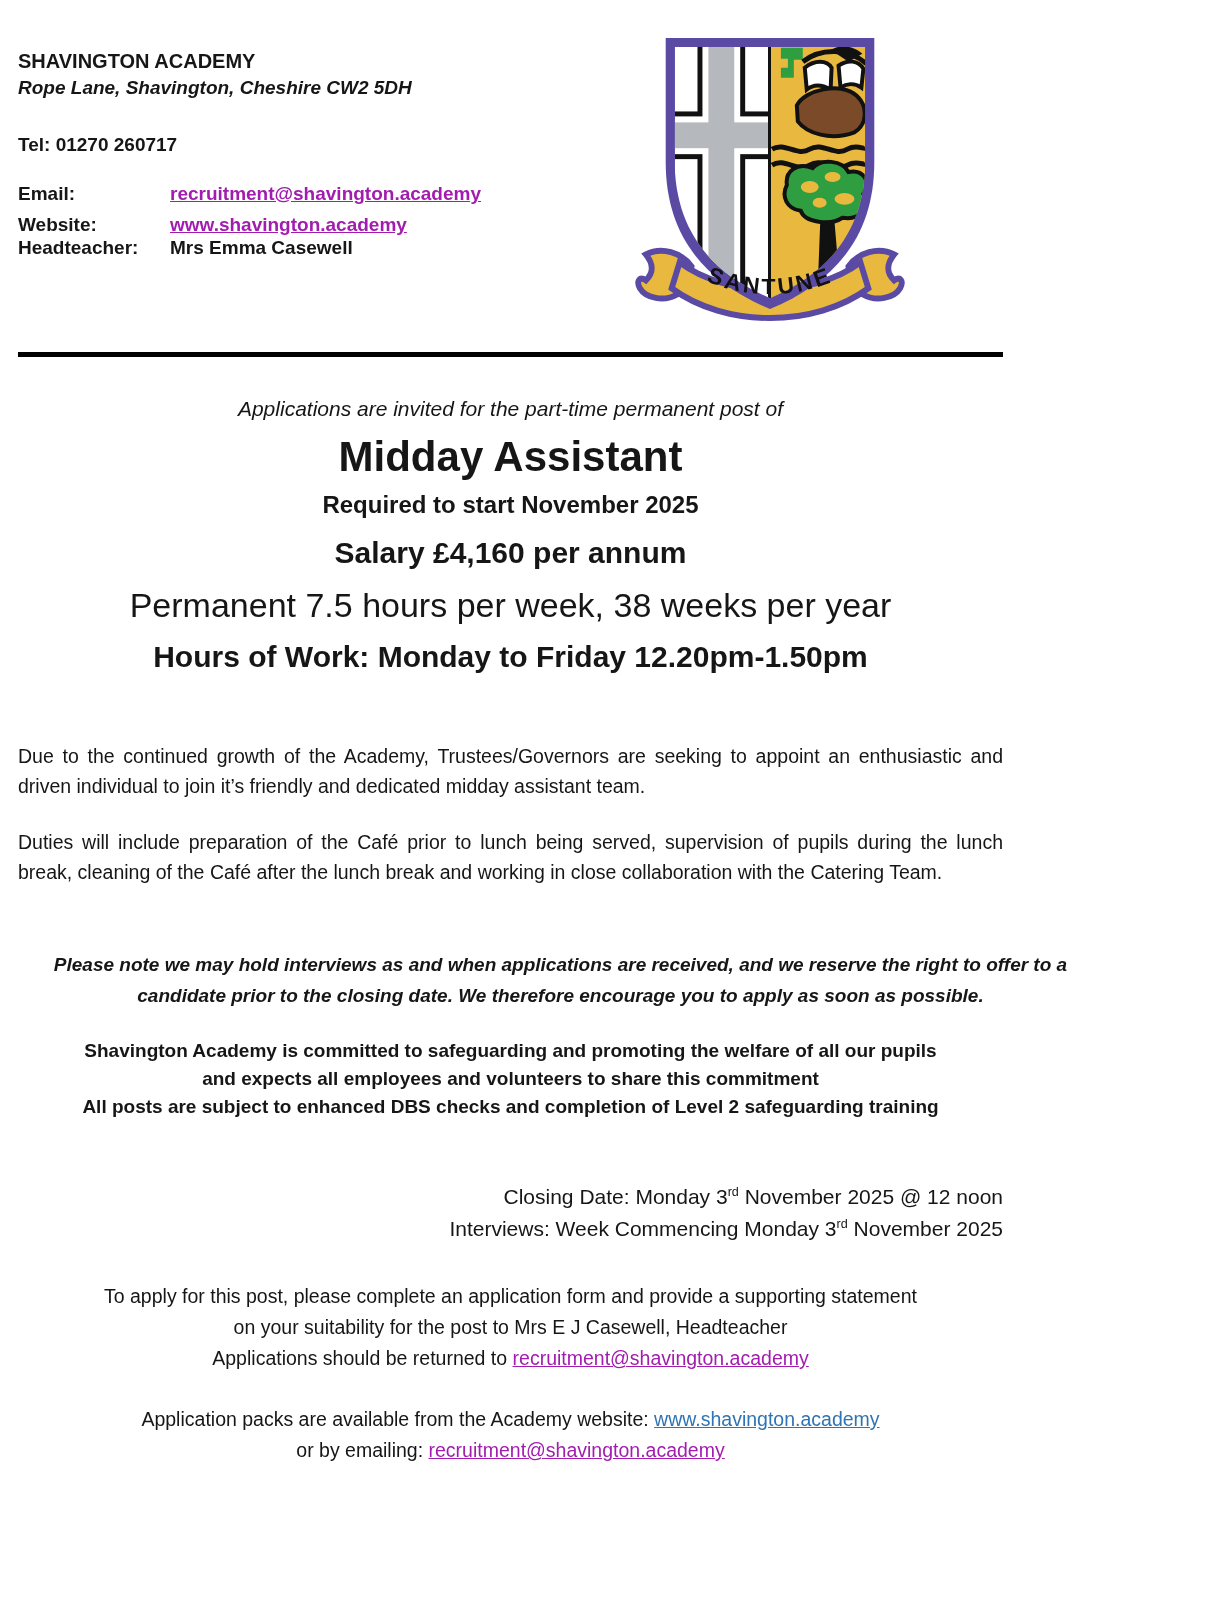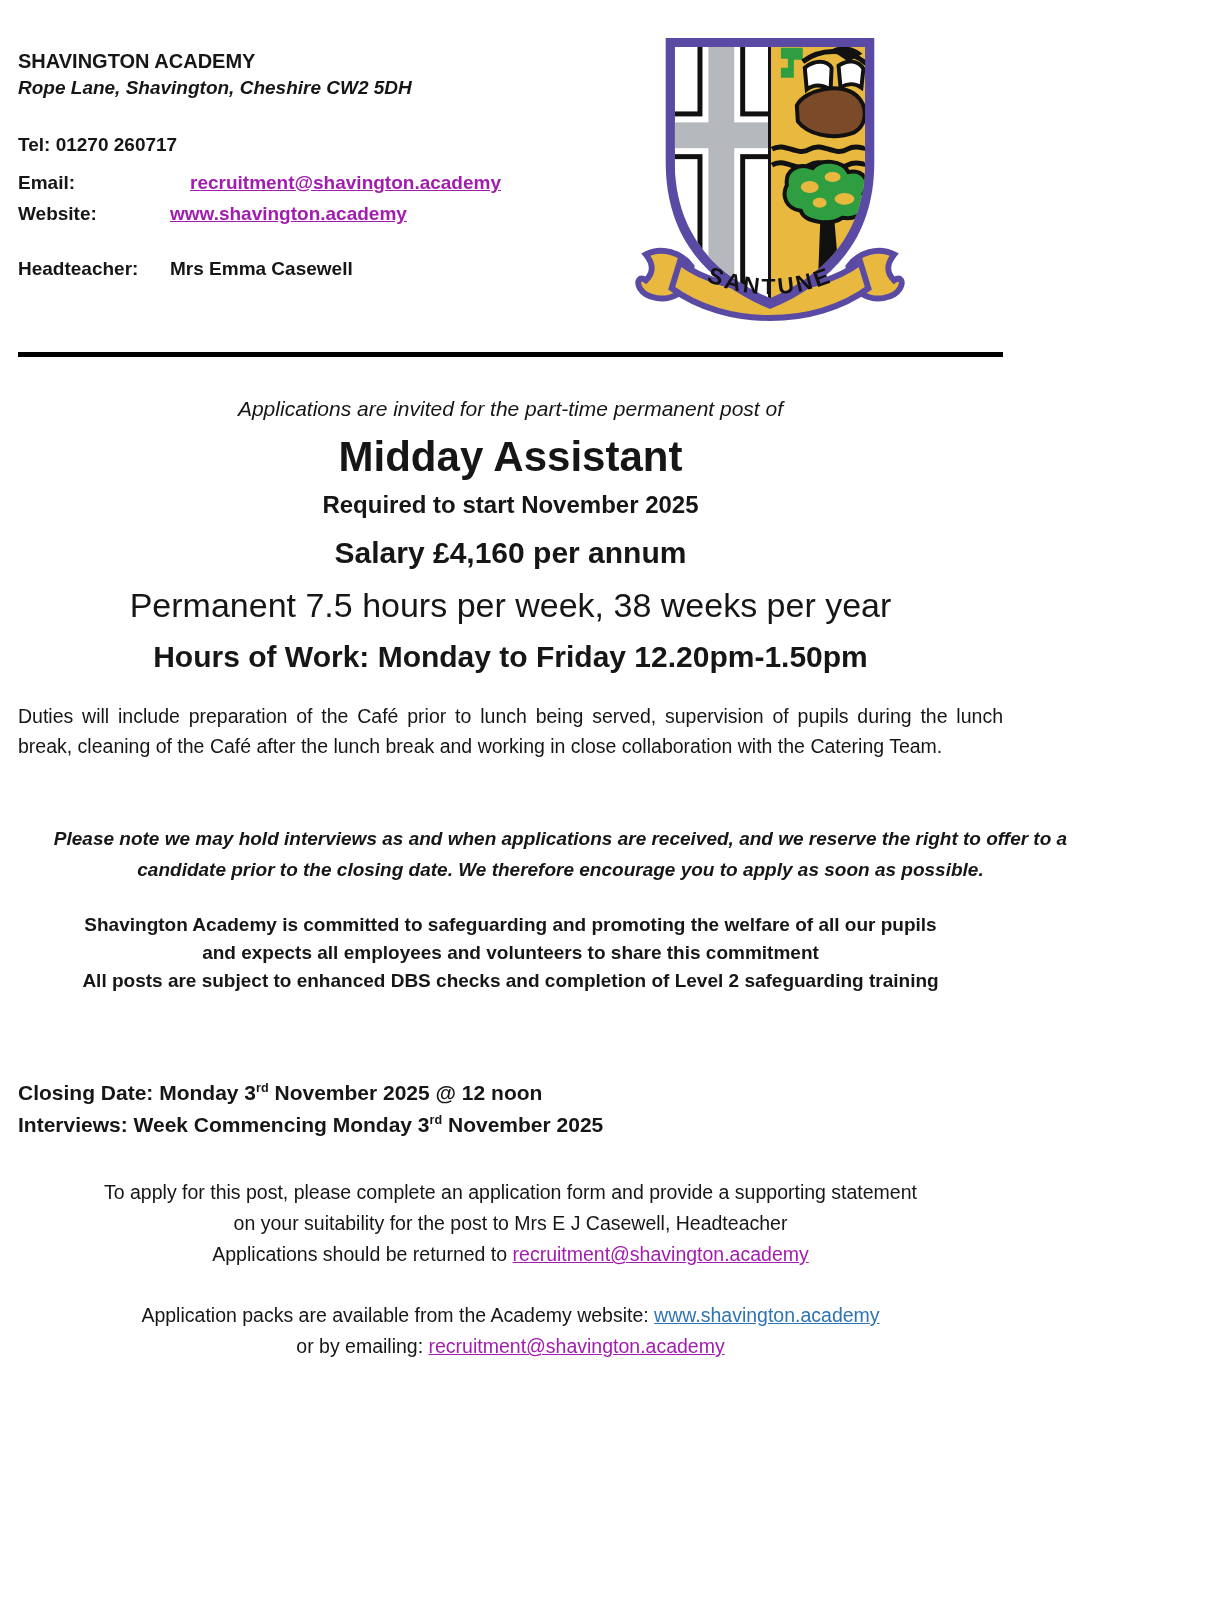--- a/index.html
+++ b/index.html
@@ -10,23 +10,23 @@
     color:#161616;
   }
   .page { position:relative; width:1021px; height:1600px; padding:0 18px; }
 
   
   .header { position:relative; height:352px; padding-top:50px; }
   .school-name { font-size:20px; font-weight:bold; line-height:23px; }
   .school-address { font-size:19px; font-weight:bold; font-style:italic; line-height:23px; margin-top:3px; }
   .tel-line { font-size:19px; font-weight:bold; line-height:23px; margin-top:34px; }
   .contact-row { display:flex; font-size:19px; font-weight:bold; line-height:23px; }
-  .contact-row.first { margin-top:15px;gap:20px; }
+  .contact-row.first { margin-top:26px; }
   .contact-row.second { margin-top:8px; }
-  .contact-row.head { margin-top:32px; }
+  .contact-row.head { }
   .contact-label { width:152px; flex:0 0 152px; }
   a.doc-link { color:#a21caf; text-decoration:underline; cursor:pointer; }
   a.doc-link.bold { font-weight:bold; }
   a.doc-link.light { color:#2e74b5; }
   .crest { position:absolute; top:28px; right:98px; width:270px; height:298px; }
 
   
   .rule { height:5px; background:#000; border:0; width:100%; }
 
   
@@ -43,21 +43,21 @@
   .para.p1 { margin-top:66px; }
   .para.p2 { margin-top:26px; }
 
   .interview-note {
     margin:62px auto 0; width:1085px;
     font-size:19px; font-weight:bold; font-style:italic;
     line-height:31px; text-align:center;
   }
   .safeguarding { margin-top:26px; font-size:19px; font-weight:bold; line-height:28px; text-align:center; }
 
-  .closing-block { margin-top:82px; font-size:21px; font-weight:bold; line-height:32px; text-align:left; }
+  .closing-block { margin-top:60px; font-size:21px; font-weight:normal; line-height:32px; text-align:right; }
   sup { font-size:60%; vertical-align:super; line-height:0; }
 
   .apply-block { margin-top:36px; font-size:19.5px; line-height:31px; text-align:center; }
   .packs-block { margin-top:30px; font-size:19.5px; line-height:31px; text-align:center; }
   .final-note { margin-top:64px; font-size:19.5px; font-style:italic; line-height:24px; text-align:center; }
 </style>
 </head>
 <body>
 
 <div class="page">
@@ -148,20 +148,21 @@
 
   <div class="center">
     <div class="intro-line">Applications are invited for the part-time permanent post of</div>
     <div class="job-title">Midday Assistant</div>
     <div class="job-start">Required to start November 2025</div>
     <div class="job-salary">Salary £4,160 per annum</div>
     <div class="job-weeks">Permanent 7.5 hours per week, 38 weeks per year</div>
     <div class="job-hours">Hours of Work: Monday to Friday 12.20pm-1.50pm</div>
   </div>
 
+  <p class="para p1">Due to the continued growth of the Academy, Trustees/Governors are seeking to appoint an enthusiastic and driven individual to join it’s friendly and dedicated midday assistant team.</p>
   <p class="para p2">Duties will include preparation of the Café prior to lunch being served, supervision of pupils during the lunch break, cleaning of the Café after the lunch break and working in close collaboration with the Catering Team.</p>
 
   <div class="interview-note">Please note we may hold interviews as and when applications are received, and we reserve the right to offer to a candidate prior to the closing date. We therefore encourage you to apply as soon as possible.</div>
 
   <div class="safeguarding">
     <div>Shavington Academy is committed to safeguarding and promoting the welfare of all our pupils</div>
     <div>and expects all employees and volunteers to share this commitment</div>
     <div>All posts are subject to enhanced DBS checks and completion of Level 2 safeguarding training</div>
   </div>
 

